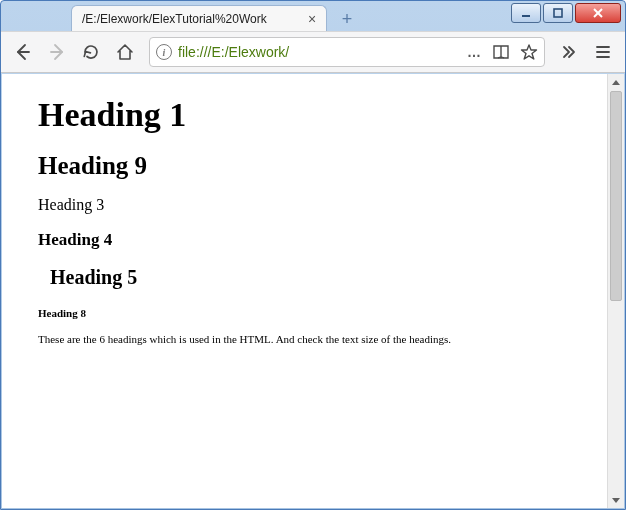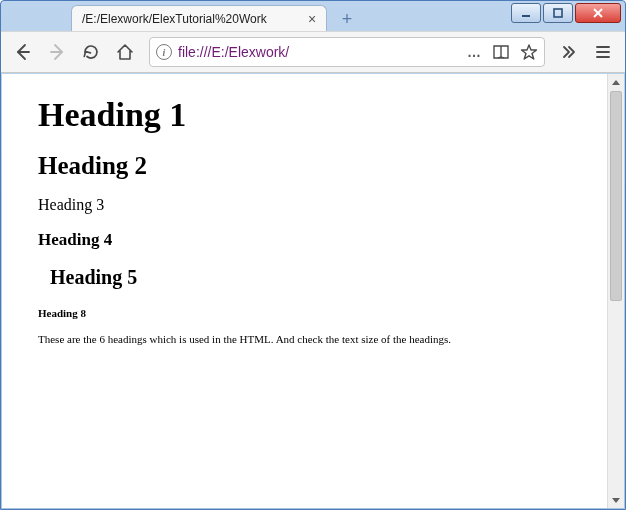--- a/index.html
+++ b/index.html
@@ -158,21 +158,21 @@
     font-size: 10px;
     font-weight: bold;
     color: #7a7a7a;
     font-family: Georgia, serif;
     font-style: italic;
   }
   .urlbar .url-text {
     flex: 1;
     overflow: hidden;
     white-space: nowrap;
-    color: #701a75;
+    color: #4d7c0f;
   }
   .urlbar .url-actions {
     display: flex;
     align-items: center;
     gap: 10px;
     color: #5a5a5a;
   }
 
   
   .viewport {
@@ -326,21 +326,21 @@
         <line x1="3" y1="4" x2="15" y2="4" stroke="#4a4a4a" stroke-width="1.8" stroke-linecap="round"></line>
         <line x1="3" y1="9" x2="15" y2="9" stroke="#4a4a4a" stroke-width="1.8" stroke-linecap="round"></line>
         <line x1="3" y1="14" x2="15" y2="14" stroke="#4a4a4a" stroke-width="1.8" stroke-linecap="round"></line>
       </svg>
     </div>
   </div>
 
   <div class="viewport">
     <div class="content">
       <h1>Heading 1</h1>
-      <h2>Heading 2</h2>
+      <h2>Heading 9</h2>
       <h3>Heading 3</h3>
       <h4>Heading 4</h4>
       <h5>Heading 5</h5>
       <h6>Heading 8</h6>
       <p>These are the 6 headings which is used in the HTML. And check the text size of the headings.</p>
     </div>
 
     <div class="scrollbar">
       <div class="scroll-arrow">
         <svg width="10" height="10" viewBox="0 0 10 10">

